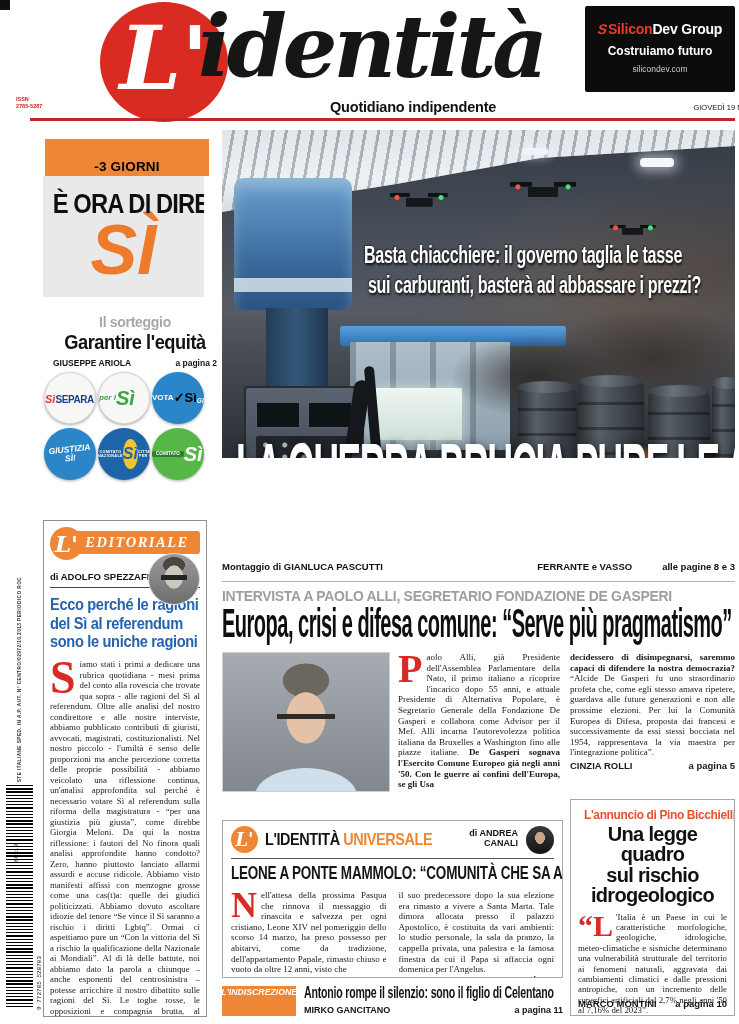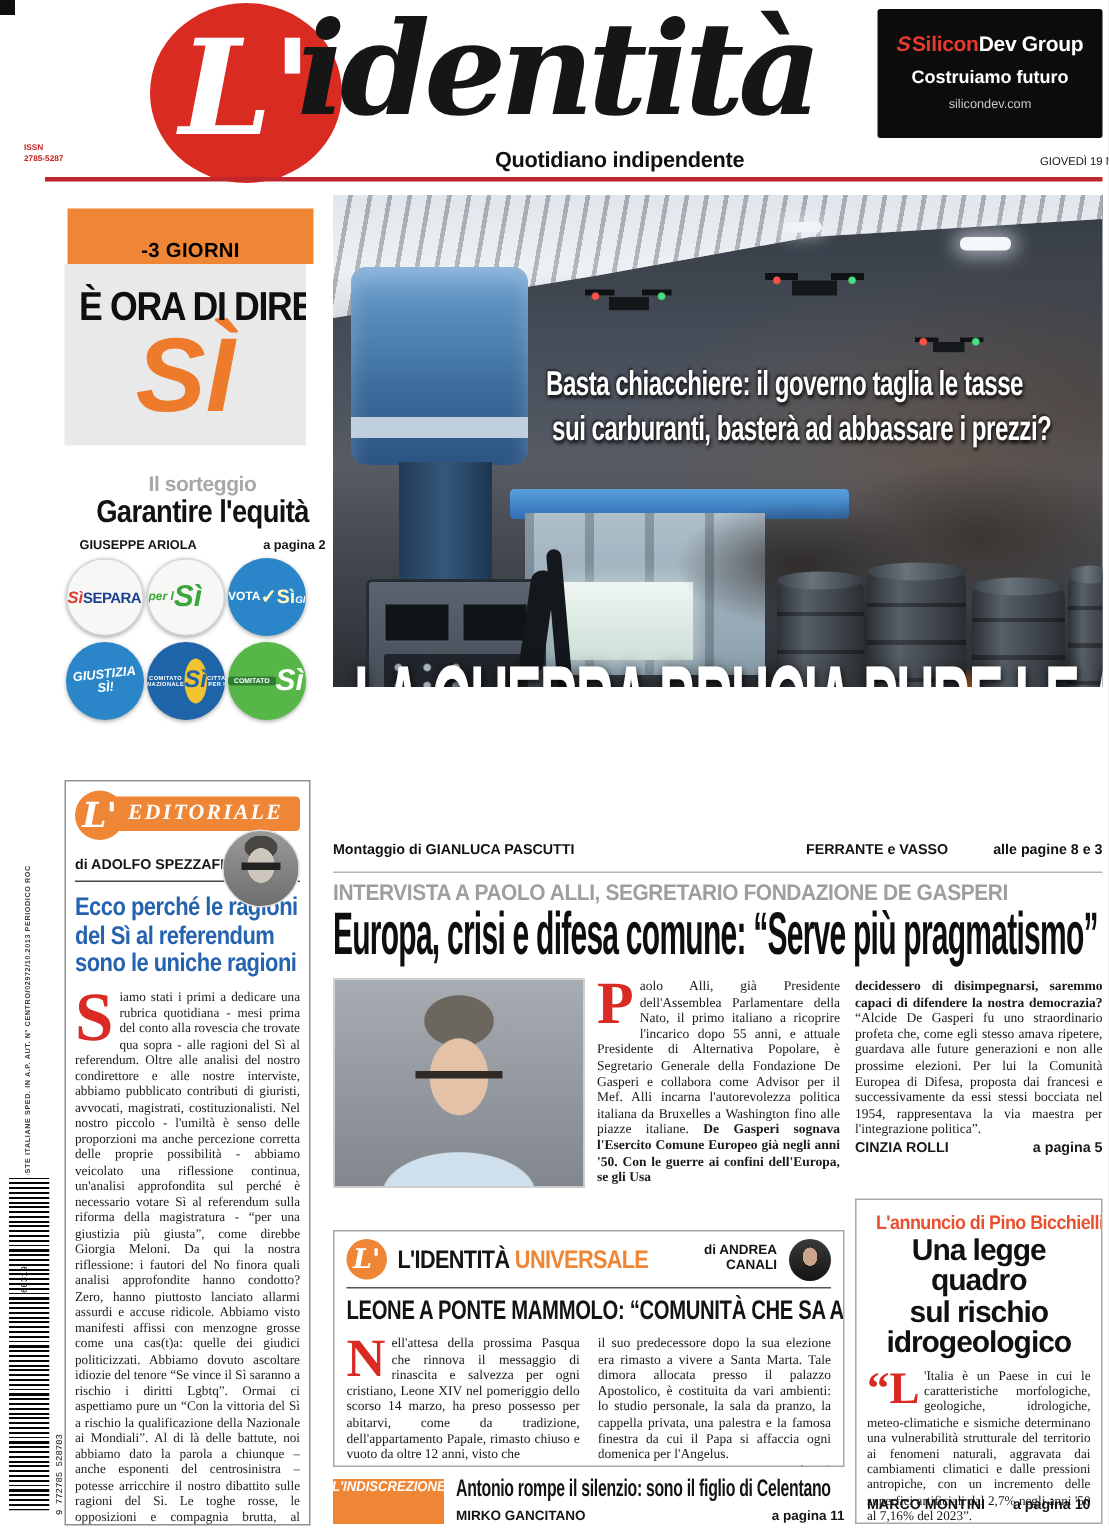--- a/index.html
+++ b/index.html
@@ -60,21 +60,21 @@
   .badge { width:52px; height:52px; border-radius:50%; display:flex; flex-direction:row;
     align-items:center; justify-content:flex-start; text-align:center; box-shadow:0 1px 3px rgba(0,0,0,.35); line-height:1.05; overflow:hidden; }
   .bg-white { background:#f7f7f5; border:1px solid #d8d8d8; }
   .bg-blue  { background:#2a86c8; color:#fff; }
   .bg-blue2 { background:#1d64a8; color:#fff; }
   .bg-green { background:#56b748; color:#fff; }
   .bd1-red  { color:#e03a2a; font-style:italic; font-weight:900; font-size:11px; }
   .bd1-navy { color:#1c3f8f; font-weight:900; font-size:10px; letter-spacing:-.4px; }
   .bd2-small{ color:#3aa53a; font-style:italic; font-weight:bold; font-size:8px; }
   .bd2-big  { color:#3aa53a; font-style:italic; font-weight:900; font-size:20px; line-height:.9; }
-  .bd3-l1 { font-size:8px; font-weight:900; } .bd3-l2 { font-size:13px; font-weight:900; color:#fef9c3; }
+  .bd3-l1 { font-size:8px; font-weight:900; } .bd3-l2 { font-size:13px; font-weight:900; color:#000000; }
   .bd3-l3 { font-size:6.5px; font-weight:900; font-style:italic; }
   .bd4-l1 { font-size:8.5px; font-weight:900; font-style:italic; transform:rotate(-6deg); }
   .bd5-ring { font-size:3.8px; font-weight:bold; letter-spacing:.3px; }
   .bd5-center { width:30px; height:30px; border-radius:50%; background:#f2c431; color:#1d64a8;
     font-weight:900; font-style:italic; font-size:16px; display:flex; align-items:center; justify-content:center; margin:1px 0; }
   .bd6-l1 { font-size:4.6px; font-weight:900; background:#2e7d32; padding:1px 4px; border-radius:2px; }
   .bd6-l2 { font-size:20px; font-weight:900; font-style:italic; line-height:.95; }
   .bd6-l3 { font-size:4.6px; font-weight:900; letter-spacing:1px; }
 
   

